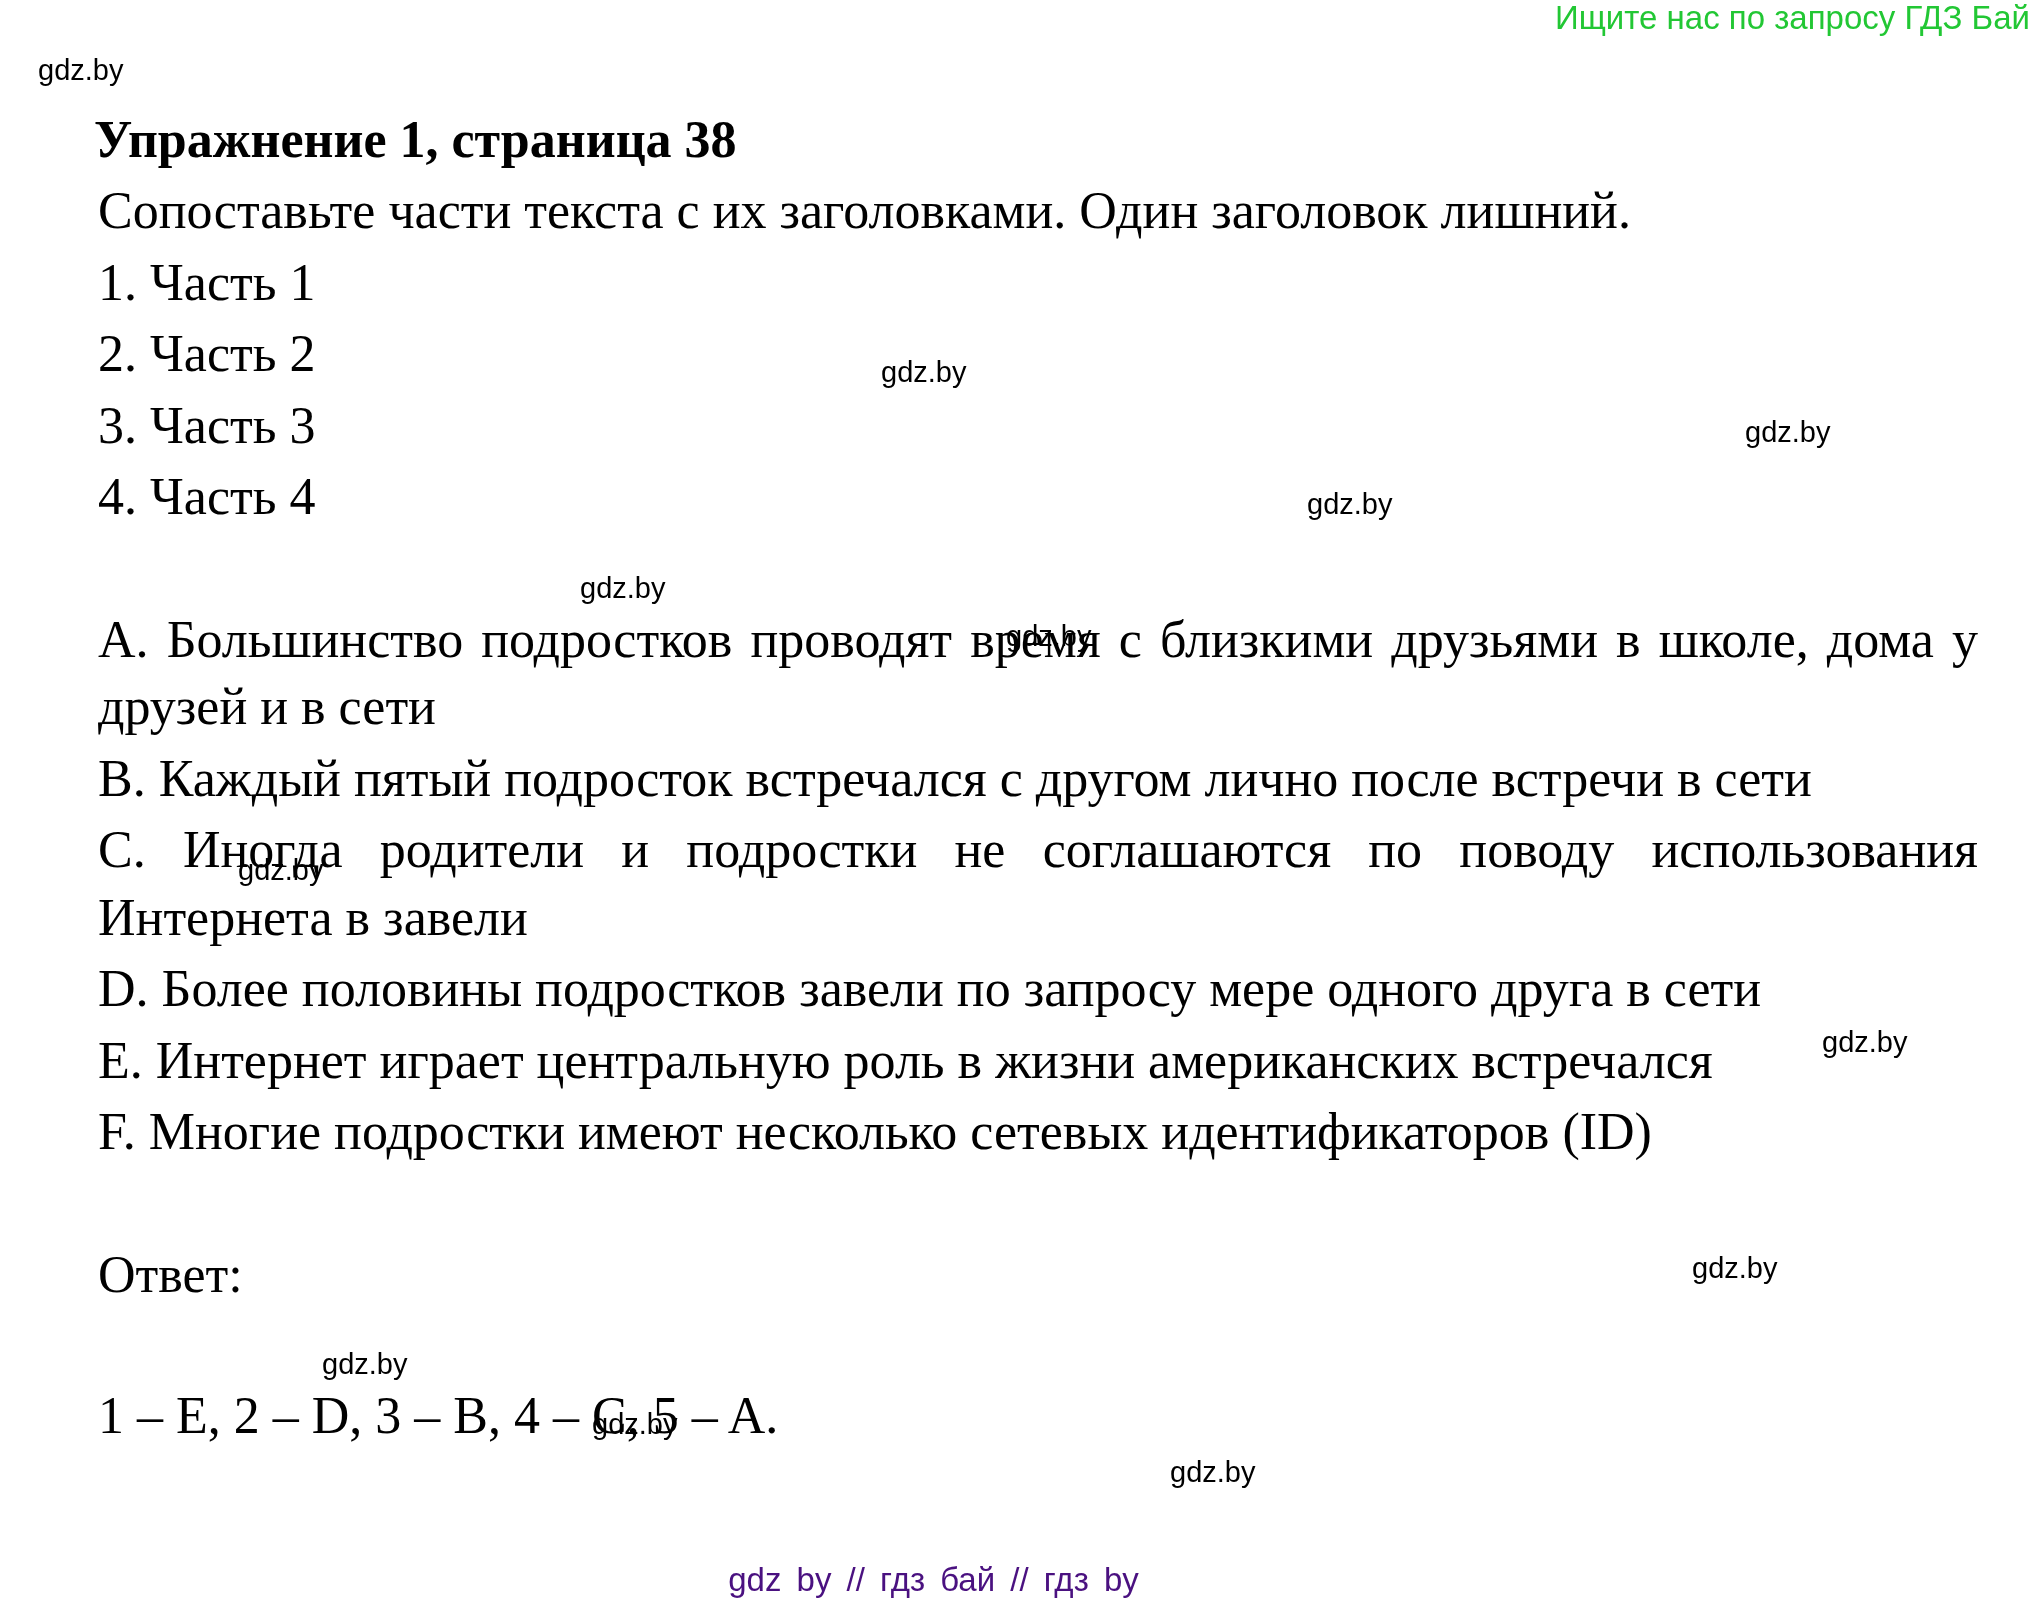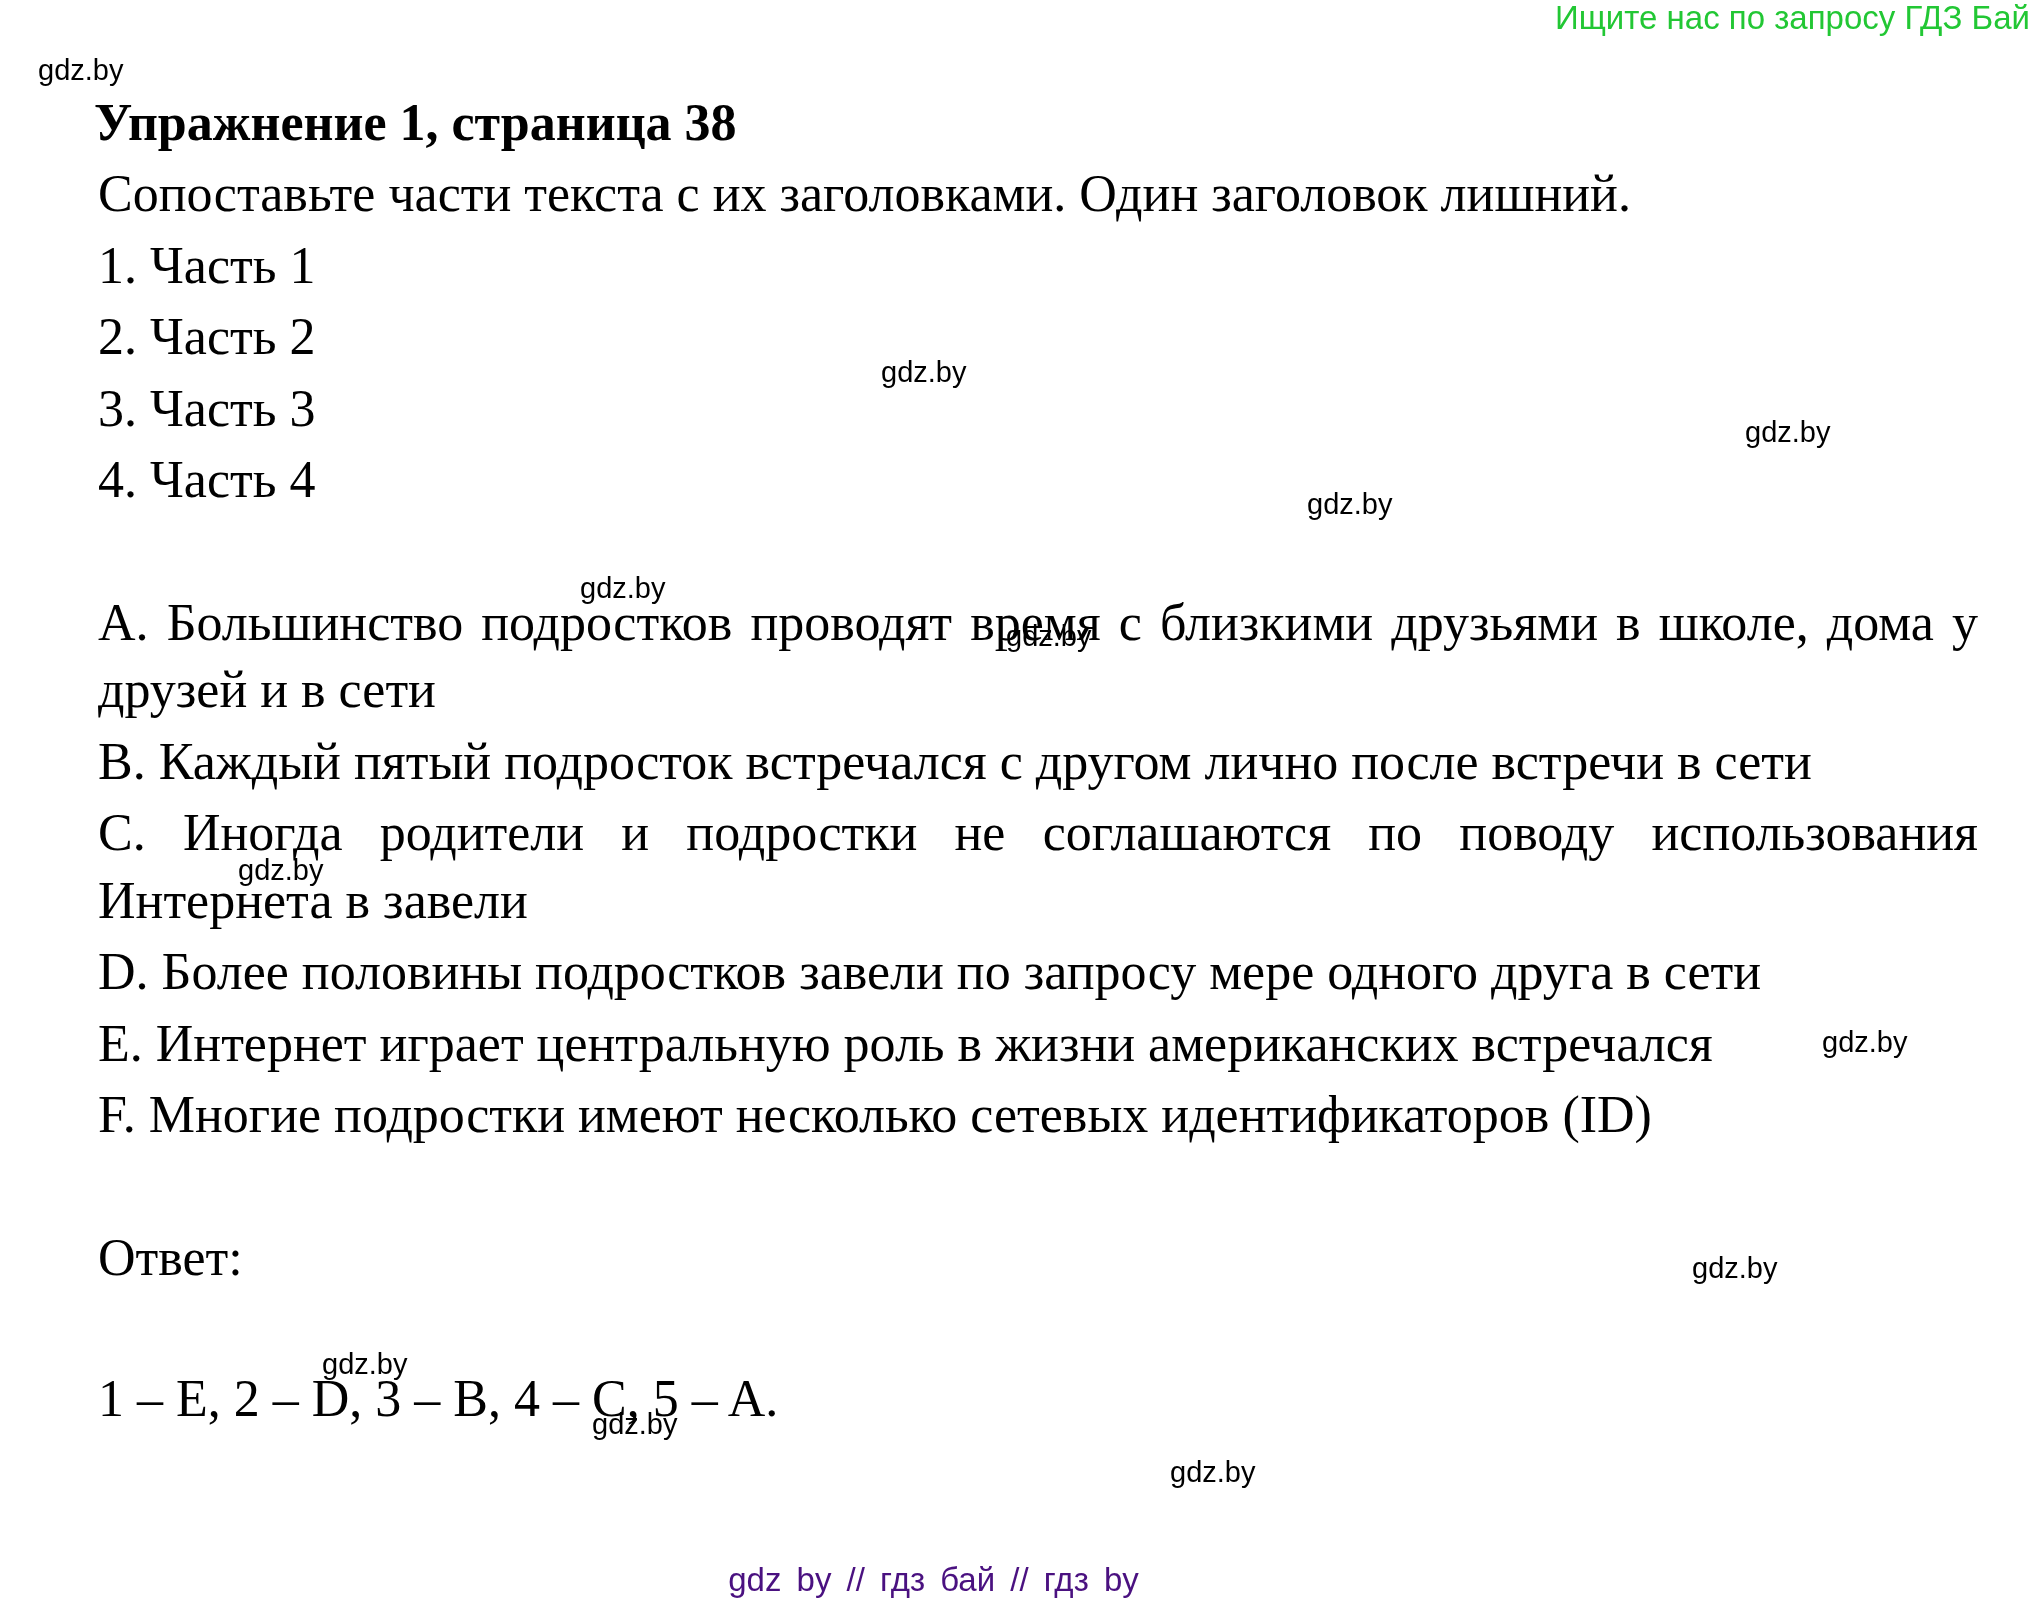--- a/index.html
+++ b/index.html
@@ -12,21 +12,21 @@
     .banner-bottom {
       position: absolute; left: 0; width: 1867px; top: 1562px; text-align: center;
       font-family: "Liberation Sans", sans-serif; font-size: 33px; line-height: 36px;
       color: #4a1180; word-spacing: 6px;
     }
     .wm {
       position: absolute; font-family: "Liberation Sans", sans-serif;
       font-size: 29px; line-height: 32px; color: #000000;
     }
     .content {
-      position: absolute; left: 94px; top: 89px; width: 1888px;
+      position: absolute; left: 94px; top: 106px; width: 1888px;
       font-family: "Liberation Serif", serif; color: #000;
     }
     .title { font-size: 52px; font-weight: bold; line-height: 67px; margin: 0; }
     .line { font-size: 52px; line-height: 67.5px; margin: 4px; }
     .justify { text-align: justify; text-align-last: left; }
     .gap { height: 67px; }
     .gap2 { height: 66px; }
   </style>
 </head>
 <body>

